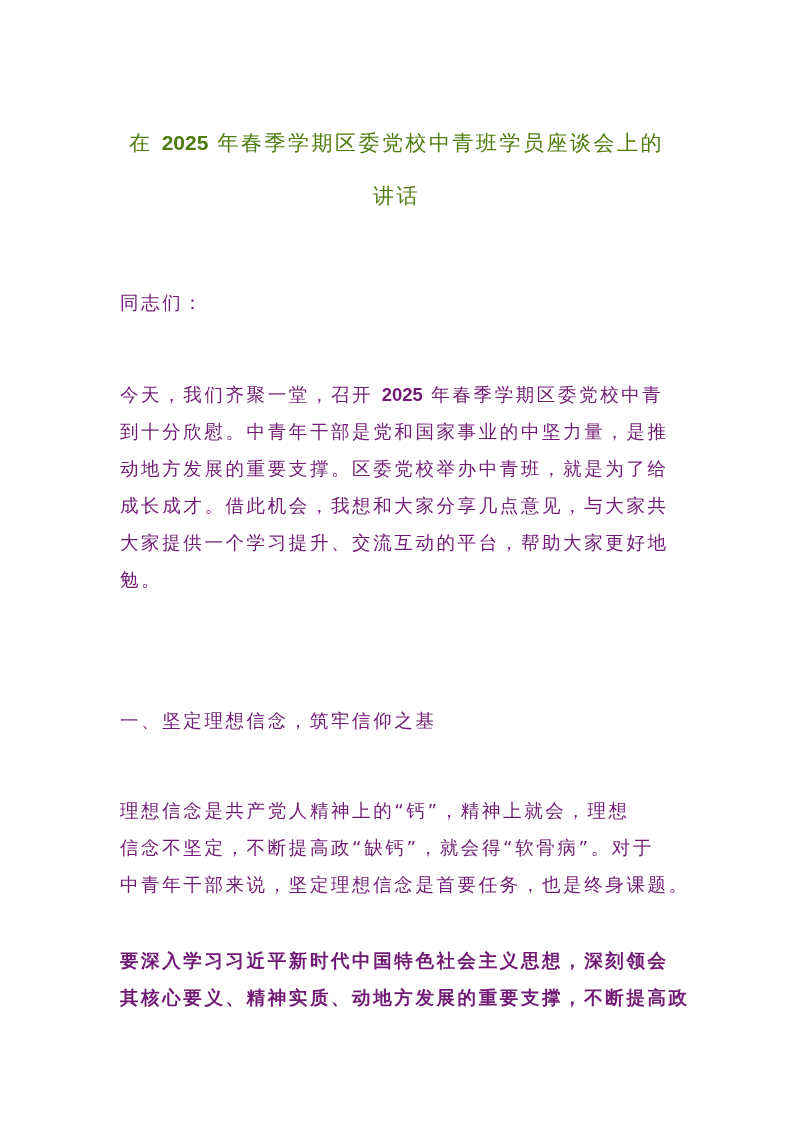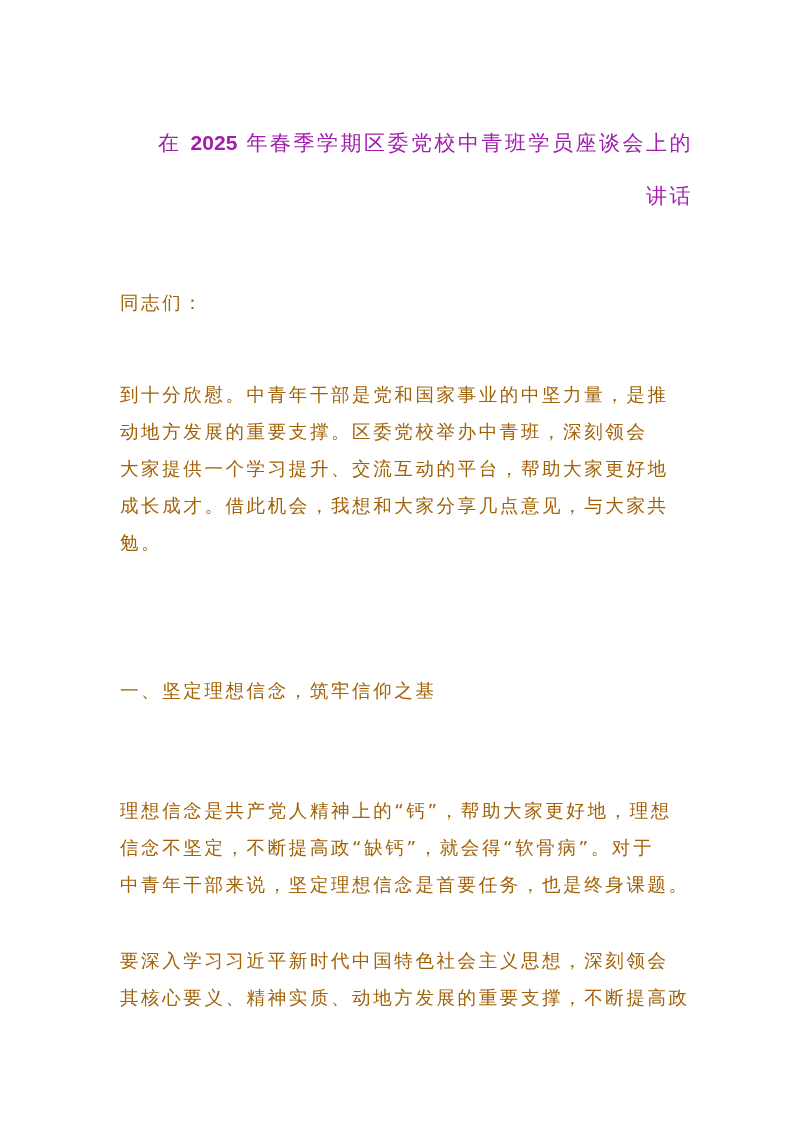--- a/index.html
+++ b/index.html
@@ -3,61 +3,62 @@
 <meta charset="utf-8">
 <style>
   html, body { margin: 0; padding: 0; background: #ffffff; }
   body { width: 793px; height: 1122px; position: relative; overflow: hidden; }
   .page {
     position: absolute; left: 0; top: 0; width: 793px; height: 1122px;
     background: #ffffff; color: #111111;
     font-family: "DejaVu Sans", sans-serif;
   }
   .title {
-    position: absolute; left: 100px; width: 593px; text-align: right;
-    font-size: 21px; letter-spacing: 2.5px; color: #a21caf;
+    position: absolute; left: 100px; width: 593px; text-align: center;
+    font-size: 21px; letter-spacing: 2.5px; color: #4d7c0f;
   }
   .title b { font-family: "Liberation Sans", sans-serif; font-weight: bold; letter-spacing: 0; }
   .t1 { top: 129px; }
   .t2 { top: 182px; }
   .body-text {
     position: absolute; left: 120px; width: 560px;
     font-size: 18.5px; line-height: 37px; letter-spacing: 2.6px;
-    color: #a16207; text-align: justify; text-justify: inter-character;
+    color: #701a75; text-align: justify; text-justify: inter-character;
   }
   .body-text b { font-family: "Liberation Sans", sans-serif; font-weight: bold; letter-spacing: 0; }
   .p-greet { top: 284px; }
   .p1 { top: 376px; }
-  .h1 { top: 672px; }
+  .h1 { top: 702px; }
   .p2 { top: 792px; }
-  .p3 { top: 942px; }
+  .p3 { top: 942px; font-weight: bold; }
   .line { display: block; white-space: nowrap; }
 </style>
 </head>
 <body>
 
 <div class="page">
 
   <div class="title t1"><span>在</span> <b>2025</b> <span>年春季学期区委党校中青班学员座谈会上的</span></div>
   <div class="title t2">讲话</div>
 
   <div class="body-text p-greet">同志们：</div>
 
   <div class="body-text p1">
+    <span class="line"><span>今天，我们齐聚一堂，召开</span> <b>2025</b> <span>年春季学期区委党校中青</span></span>
     <span class="line">到十分欣慰。中青年干部是党和国家事业的中坚力量，是推</span>
-    <span class="line">动地方发展的重要支撑。区委党校举办中青班，深刻领会</span>
+    <span class="line">动地方发展的重要支撑。区委党校举办中青班，就是为了给</span>
+    <span class="line">成长成才。借此机会，我想和大家分享几点意见，与大家共</span>
     <span class="line">大家提供一个学习提升、交流互动的平台，帮助大家更好地</span>
-    <span class="line">成长成才。借此机会，我想和大家分享几点意见，与大家共</span>
     <span class="line">勉。</span>
   </div>
 
   <div class="body-text h1">一、坚定理想信念，筑牢信仰之基</div>
 
   <div class="body-text p2">
-    <span class="line">理想信念是共产党人精神上的“钙”，帮助大家更好地，理想</span>
+    <span class="line">理想信念是共产党人精神上的“钙”，精神上就会，理想</span>
     <span class="line">信念不坚定，不断提高政“缺钙”，就会得“软骨病”。对于</span>
     <span class="line">中青年干部来说，坚定理想信念是首要任务，也是终身课题。</span>
   </div>
 
   <div class="body-text p3">
     <span class="line">要深入学习习近平新时代中国特色社会主义思想，深刻领会</span>
     <span class="line">其核心要义、精神实质、动地方发展的重要支撑，不断提高政</span>
   </div>
 
 </div>

